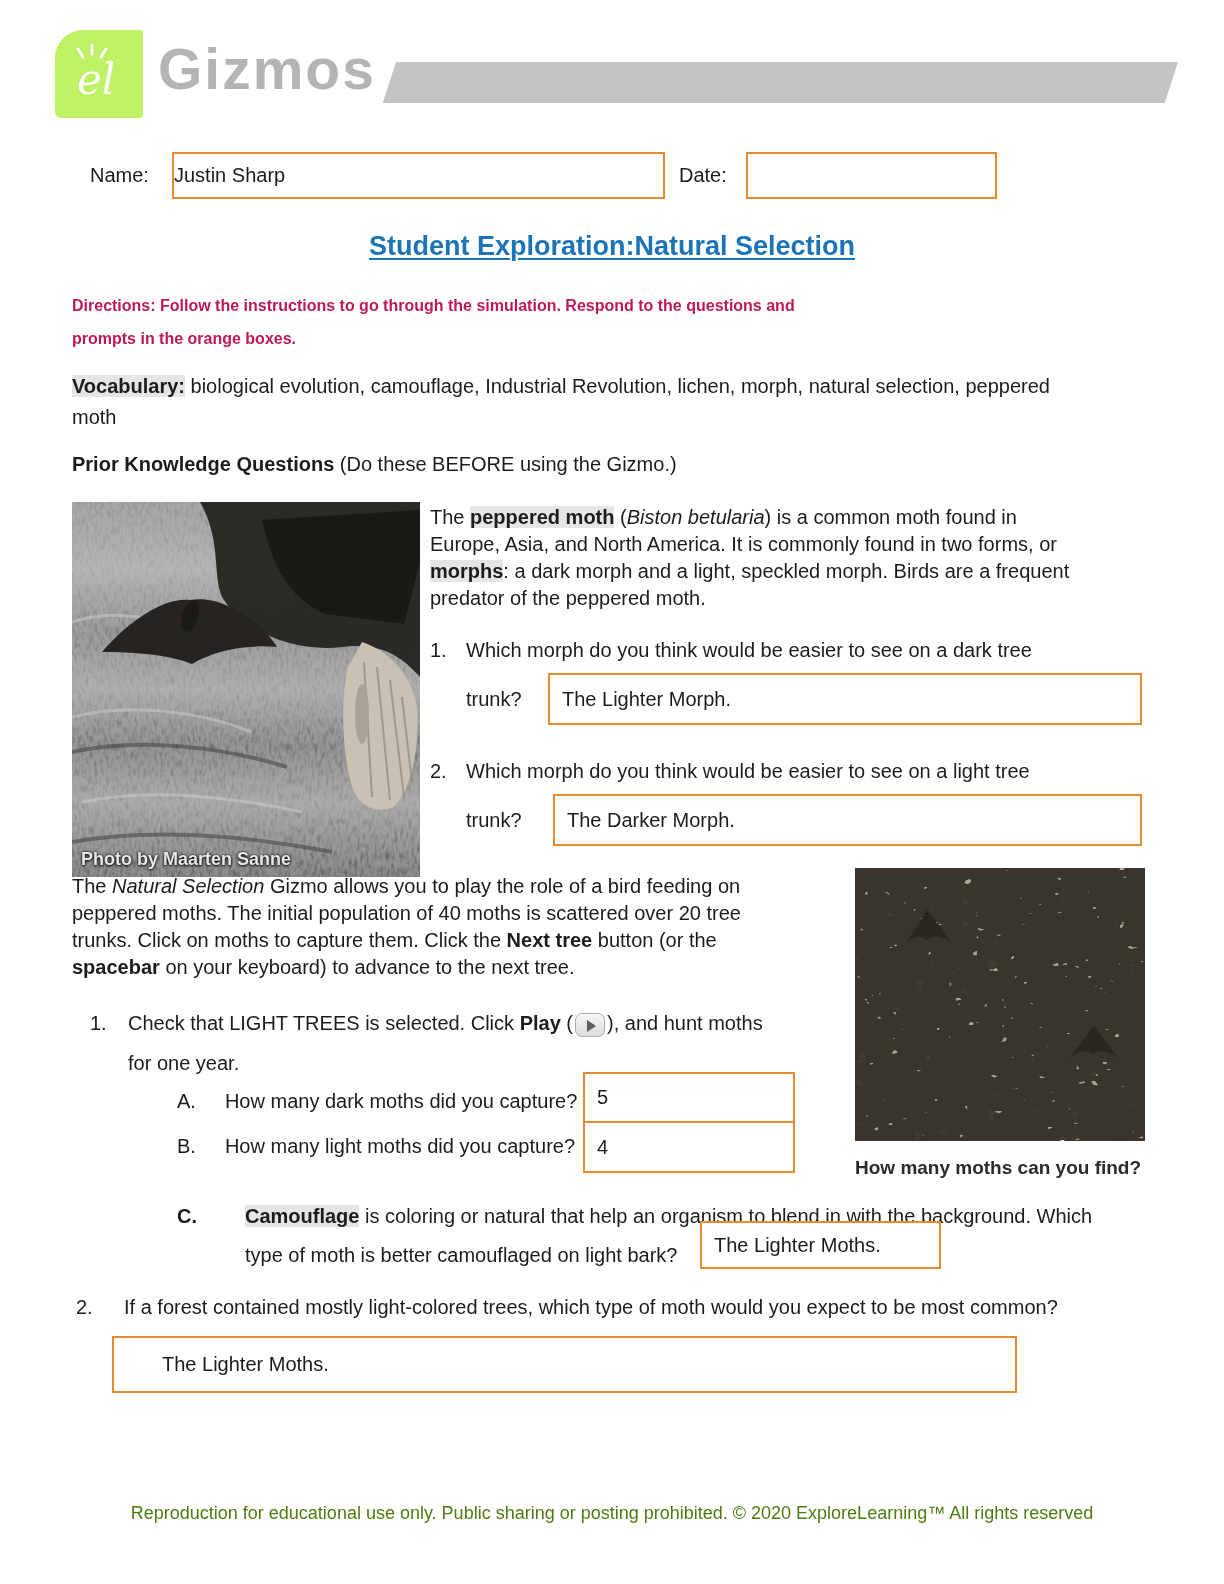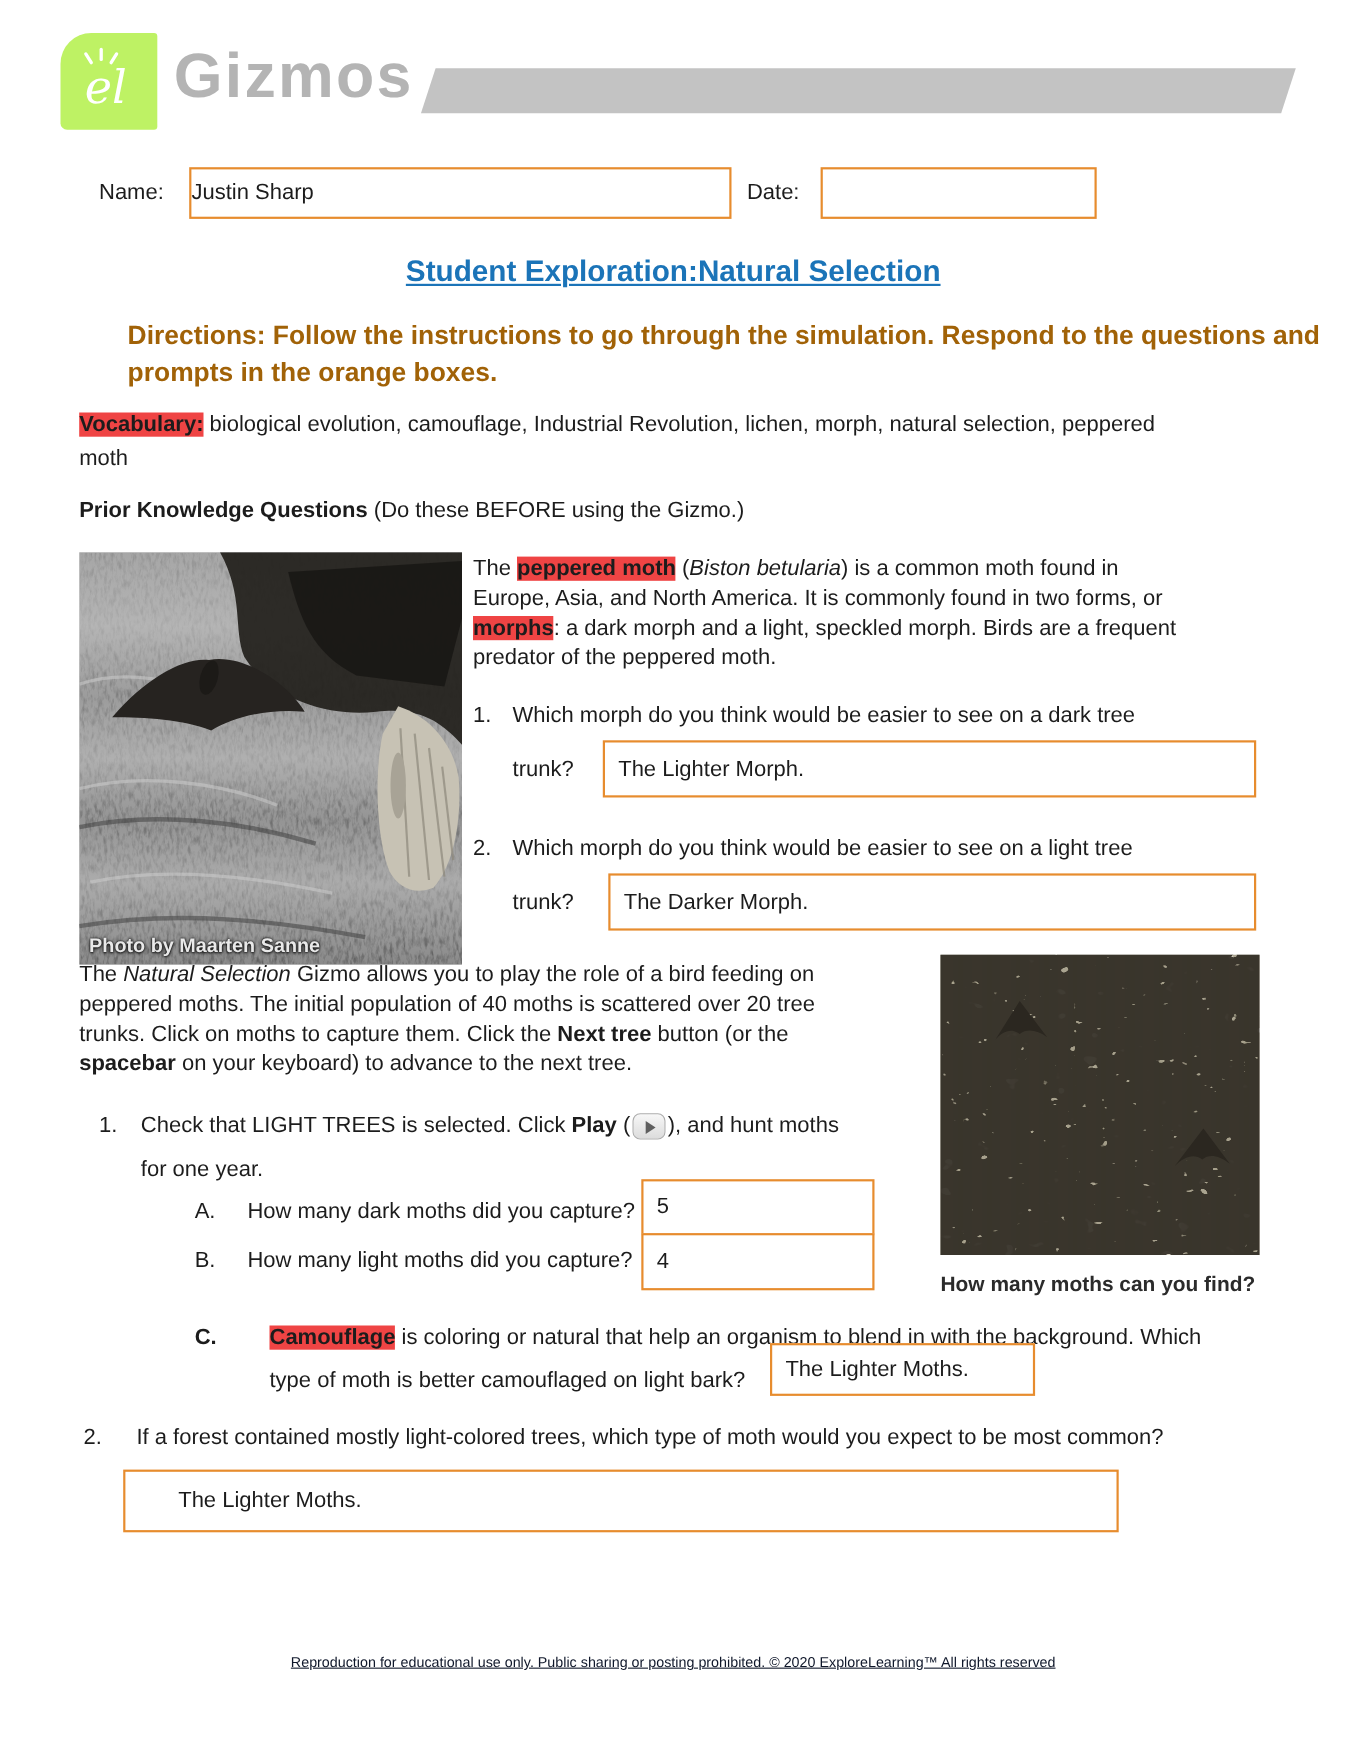--- a/index.html
+++ b/index.html
@@ -5,36 +5,36 @@
   * { margin:0; padding:0; box-sizing:border-box; }
   html,body { background:#fff; }
   .page {
     position:relative; width:1224px; height:1584px; background:#ffffff;
     font-family:"Liberation Sans", sans-serif; color:#1c1c1c; overflow:hidden;
   }
   .abs { position:absolute; }
   .nw { white-space:nowrap; }
   .b { font-weight:700; }
   .it { font-style:italic; }
-  .hl { background:#ef4444; font-weight:700;text-align:center; }
+  .hl { background:#e5e5e5; font-weight:700;text-align:center; }
   .t20 { font-size:20px; line-height:27px; }
 
   
   .logo-box { left:55px; top:30px; width:88px; height:88px; background:#bef264; border-radius:28px 3px 3px 6px; }
   .brand { left:158px; top:36px; font-size:57px; font-weight:700; color:#B4B4B4; letter-spacing:2px; }
   .hbar { left:396px; top:62px; width:782px; height:41px; background:#C3C3C3; transform:skewX(-18deg); transform-origin:0 0; }
 
   
   .field-label { font-size:20px; color:#1c1c1c; }
   .obox { border:2px solid #E78C2E; background:#fff; display:flex; align-items:center; }
   .obox .val { font-size:20px; color:#1c1c1c; }
 
   .doc-title { font-size:27px; font-weight:700; color:#1B74B8; text-decoration:underline; text-decoration-thickness:2px; text-underline-offset:3px; }
 
-  .directions { font-size:24px; font-weight:700; color:#a16207; line-height:33px;margin-left:44px; }
+  .directions { font-size:16px; font-weight:700; color:#be185d; line-height:33px; }
   .vocab { font-size:20px; line-height:31px; }
   .heading20 { font-size:20px; }
 
   
   .photo-wrap { left:72px; top:502px; width:348px; height:375px; }
   .photo-caption { position:absolute; left:9px; bottom:7px; color:#E9E9E9; font-size:18px; font-weight:700; text-shadow:0 1px 3px #000, 0 0 2px #000; }
 
   .rightcol { left:430px; top:504px; width:714px; }
   .q-line1 { display:flex; margin-top:25px; }
   .qnum { width:36px; flex:0 0 36px; }
@@ -50,21 +50,21 @@
   .step1 { left:90px; top:1003px; width:740px; display:flex; }
   .stepnum { width:38px; flex:0 0 38px; font-size:20px; line-height:40px; }
   .stepbody { font-size:20px; line-height:40px; width:690px; }
   .play-btn { display:inline-block; width:30px; height:24px; background:linear-gradient(#f7f7f7,#dcdcdc); border:1px solid #ADADAD; border-radius:7px; vertical-align:middle; position:relative; margin:0 2px; }
   .play-tri { position:absolute; left:11px; top:6px; width:0; height:0; border-top:6px solid transparent; border-bottom:6px solid transparent; border-left:9px solid #5f5f5f; }
 
   .subletter { font-size:20px; }
   .sub-row .qtext { margin-left:29px; font-size:20px; }
   .qc-body { margin-left:48px; display:inline-block; vertical-align:top; font-size:20px; line-height:39px; width:890px; }
 
-  .footer { left:0; top:1503px; width:1224px; text-align:center; font-size:13px; color:#0f172a;text-decoration:underline; }
+  .footer { left:0; top:1503px; width:1224px; text-align:center; font-size:18px; color:#4d7c0f; }
 </style>
 </head>
 <body>
 
 <div class="page">
 
   <div class="abs logo-box">
     <svg width="88" height="88" viewBox="0 0 88 88">
       <g stroke="#ffffff" fill="none" stroke-width="3" stroke-linecap="round">
         <path d="M28 27 l-5 -8"></path>

